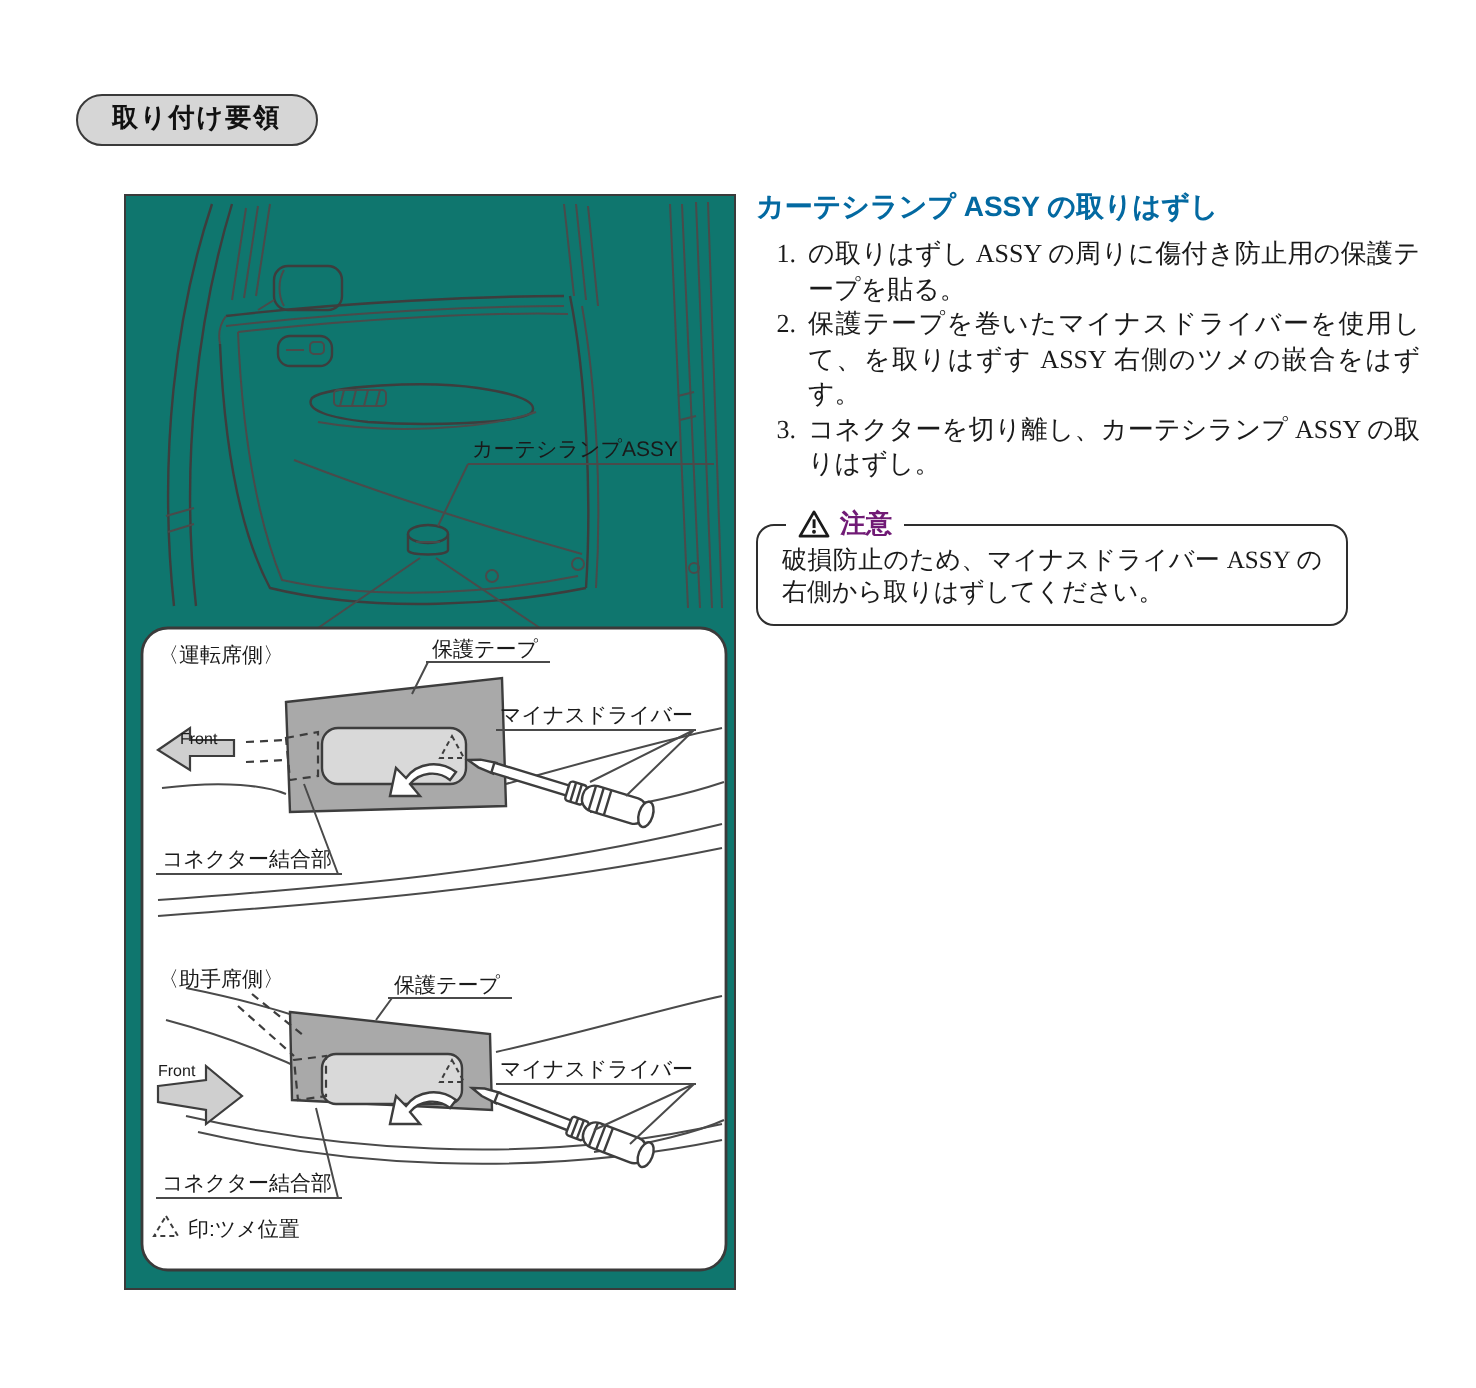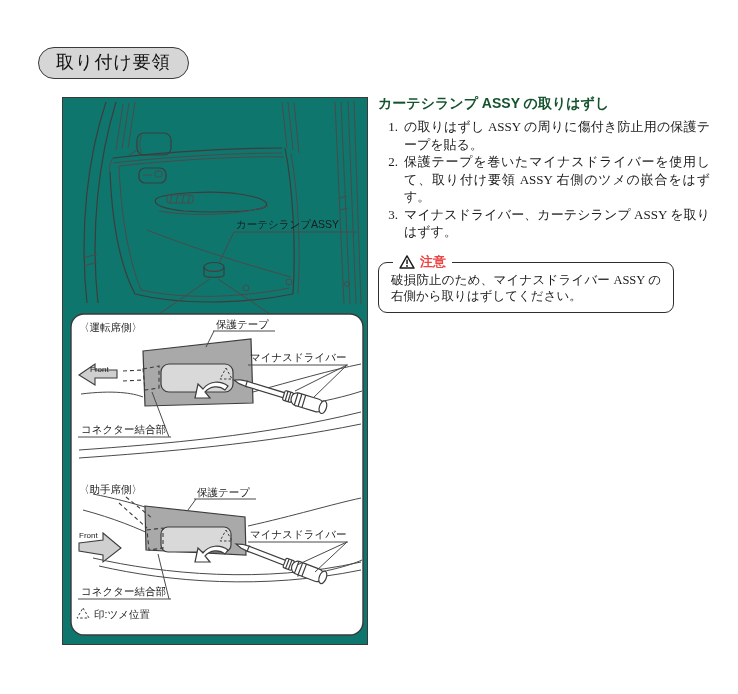--- a/index.html
+++ b/index.html
@@ -1,47 +1,47 @@
 <!DOCTYPE html>
 <html><head>
 <meta charset="utf-8">
 <style>
   html,body{margin:0;padding:0;background:#ffffff;}
   #page{position:relative;width:738px;height:694px;background:#fff;overflow:hidden;
         font-family:"Liberation Serif",serif;color:#1a1a1a;}
   
   .pill{position:absolute;left:38px;top:47px;background:#d6d6d6;border:1.6px solid #3a3a3a;
         border-radius:16px;padding:2px 17px 4px 17px;font-family:"Liberation Sans",sans-serif;
-        font-weight:normal;font-size:18px;letter-spacing:1px;color:#111;}
+        font-weight:bold;font-size:13px;letter-spacing:1px;color:#111;}
   
   .figure-box{position:absolute;left:62px;top:97px;width:306px;height:548px;
         border:1.6px solid #3a3a3a;background:#0f766e;box-sizing:border-box;}
   .figure-box svg{display:block;}
   svg text{font-family:"Liberation Sans",sans-serif;fill:#1a1a1a;}
   .lbl{font-size:10.5px;}
   .side-lbl{font-size:10.5px;}
   .front-lbl{font-size:8px;}
   .line{stroke:#3d3d3d;stroke-width:1.2;fill:none;}
   .thin{stroke:#4a4a4a;stroke-width:1;fill:none;}
   .dash{stroke:#3d3d3d;stroke-width:1.1;fill:none;stroke-dasharray:4 3;}
   .tri{stroke:#3d3d3d;stroke-width:1;fill:none;stroke-dasharray:2.5 2;}
   
   .right-col{position:absolute;left:378px;top:95px;width:332px;}
   .instr-heading{font-family:"Liberation Sans",sans-serif;font-weight:bold;font-size:14px;
-        margin:0 0 5px 0;color:#14532d;}
+        margin:0 0 5px 0;color:#0369a1;}
   .steps{margin:0;padding:0;list-style:none;}
   .step{display:flex;font-size:13px;line-height:17.5px;margin:0;}
   .step .num{width:26px;text-align:right;flex:0 0 26px;padding-right:6px;box-sizing:border-box;}
   .step .txt{flex:1;text-align:justify;}
   
   .caution{position:relative;margin-top:21px;width:296px;border:1.6px solid #2e2e2e;
         border-radius:9px;padding:9px 12px 7px 12px;box-sizing:border-box;}
   .caution-title{position:absolute;top:-10px;left:14px;background:#fff;padding:0 6px;
         display:flex;align-items:center;gap:5px;font-family:"Liberation Sans",sans-serif;
-        font-weight:bold;font-size:13px;color:#ef4444;}
+        font-weight:bold;font-size:13px;color:#701a75;}
   .caution-text{font-size:12.5px;line-height:16.5px;text-align:justify;}
 </style>
 </head>
 <body>
 
 <div id="page">
 
   <div class="pill">取り付け要領</div>
 
   <div class="figure-box">
@@ -201,25 +201,25 @@
   <div class="right-col">
     <h2 class="instr-heading">カーテシランプ ASSY の取りはずし</h2>
 
     <ol class="steps">
       <li class="step">
         <span class="num">1.</span>
         <span class="txt">の取りはずし ASSY の周りに傷付き防止用の保護テープを貼る。</span>
       </li>
       <li class="step">
         <span class="num">2.</span>
-        <span class="txt">保護テープを巻いたマイナスドライバーを使用して、取り付け要領 ASSY 右側のツメの嵌合をはずす。</span>
+        <span class="txt">保護テープを巻いたマイナスドライバーを使用して、を取りはずす ASSY 右側のツメの嵌合をはずす。</span>
       </li>
       <li class="step">
         <span class="num">3.</span>
-        <span class="txt">マイナスドライバー、カーテシランプ ASSY を取りはずす。</span>
+        <span class="txt">コネクターを切り離し、カーテシランプ ASSY の取りはずし。</span>
       </li>
     </ol>
 
     <div class="caution">
       <div class="caution-title">
         <svg width="16" height="14" viewBox="0 0 20 18">
           <path d="M10 1.2 L19 16.8 H1 Z" fill="#fff" stroke="#1a1a1a" stroke-width="1.8" stroke-linejoin="round"></path>
           <rect x="9.1" y="6" width="1.9" height="5.6" fill="#1a1a1a"></rect>
           <circle cx="10" cy="14" r="1.25" fill="#1a1a1a"></circle>
         </svg>

